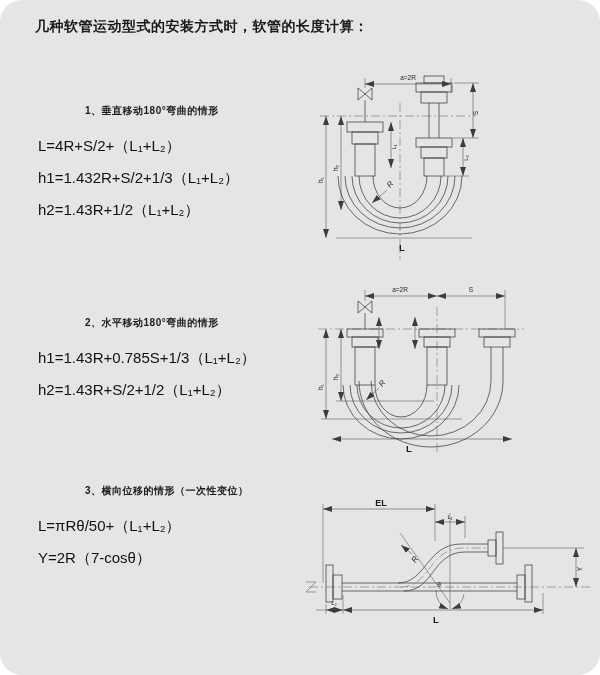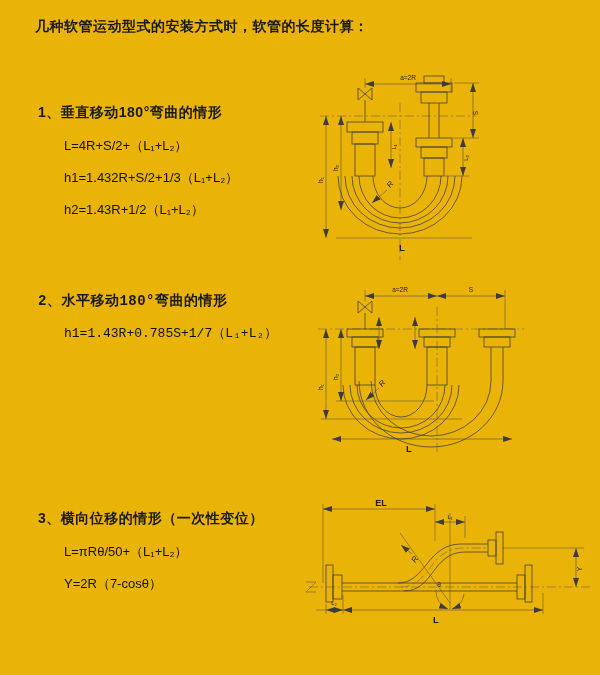--- a/index.html
+++ b/index.html
@@ -1,22 +1,22 @@
 <!DOCTYPE html>
 <html><head>
 <meta charset="utf-8">
 <style>
   html,body{margin:0;padding:0;background:#fff;}
-  .page{position:relative;width:600px;height:675px;background:#eab308;overflow:hidden;
-        font-family:"Liberation Sans",sans-serif;color:#1a1a1a;}
+  .page{position:relative;width:600px;height:675px;background:#e5e5e5;overflow:hidden;
+        font-family:"Liberation Sans",sans-serif;color:#1a1a1a;border-radius:22px;}
   .title{position:absolute;left:35px;top:18px;font-size:14px;font-weight:700;letter-spacing:.5px;}
   .sec{position:absolute;left:38px;width:290px;}
-  .sec .heading{font-size:14px;font-weight:700;height:26px;letter-spacing:.5px;}
-  .sec .formula{margin-left:26px;font-size:13px;line-height:32px;white-space:pre;color:#111;}
-  .sec1{top:104px;} .sec2{top:292px;font-family:Liberation Mono, monospace;} .sec3{top:510px;}
+  .sec .heading{font-size:10px;font-weight:700;height:26px;letter-spacing:.5px;margin-left:47px;}
+  .sec .formula{font-size:15px;line-height:32px;white-space:pre;color:#111;}
+  .sec1{top:104px;} .sec2{top:316px;} .sec3{top:484px;}
   svg.d{position:absolute;}
   .d1{left:312px;top:68px;} .d2{left:312px;top:281px;} .d3{left:303px;top:497px;}
   svg .ln{stroke:#3c3c3c;fill:none;stroke-width:.75;}
   svg .dim{stroke:#474747;fill:none;stroke-width:.55;}
   svg .cl{stroke:#5a5a5a;fill:none;stroke-width:.5;stroke-dasharray:9 3 2 3;}
   svg .thin{stroke:#4a4a4a;fill:none;stroke-width:.5;}
   svg text{fill:#1d1d1d;stroke:none;font-family:"Liberation Sans",sans-serif;}
   .lb{font-size:6.5px;} .lbS{font-size:5.8px;}
   .lbR{font-size:8px;font-style:italic;}
   .lbL{font-size:9.5px;font-weight:700;}
@@ -31,21 +31,22 @@
 
   <div class="sec sec1">
     <div class="heading">1、垂直移动180°弯曲的情形</div>
     <div class="formula">L=4R+S/2+（L₁+L₂）</div>
     <div class="formula">h1=1.432R+S/2+1/3（L₁+L₂）</div>
     <div class="formula">h2=1.43R+1/2（L₁+L₂）</div>
   </div>
 
   <div class="sec sec2">
     <div class="heading">2、水平移动180°弯曲的情形</div>
-    <div class="formula">h1=1.43R+0.785S+1/7（L₁+L₂）</div>
+    <div class="formula">h1=1.43R+0.785S+1/3（L₁+L₂）</div>
+    <div class="formula">h2=1.43R+S/2+1/2（L₁+L₂）</div>
   </div>
 
   <div class="sec sec3">
     <div class="heading">3、横向位移的情形（一次性变位）</div>
     <div class="formula">L=πRθ/50+（L₁+L₂）</div>
     <div class="formula">Y=2R（7-cosθ）</div>
   </div>
 
   <svg class="d d1" width="250" height="195" viewBox="0 0 250 195">
     <defs>

